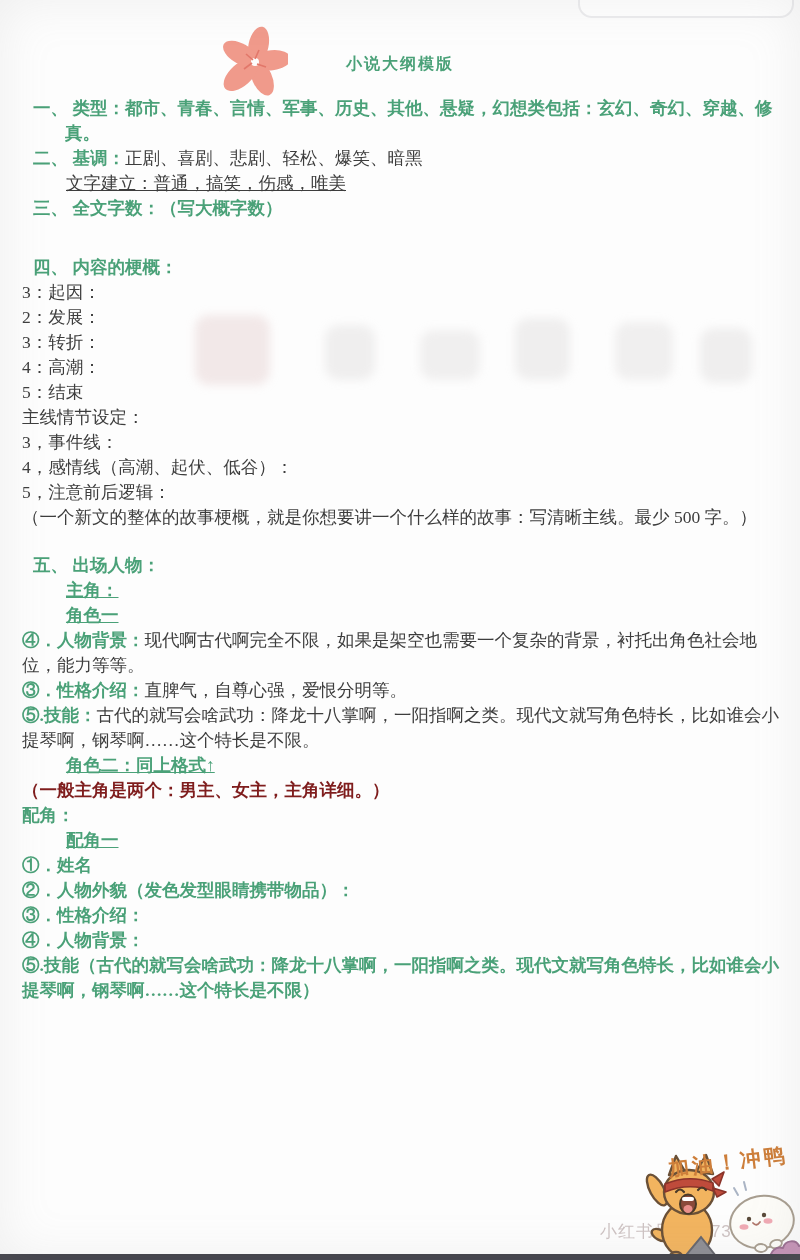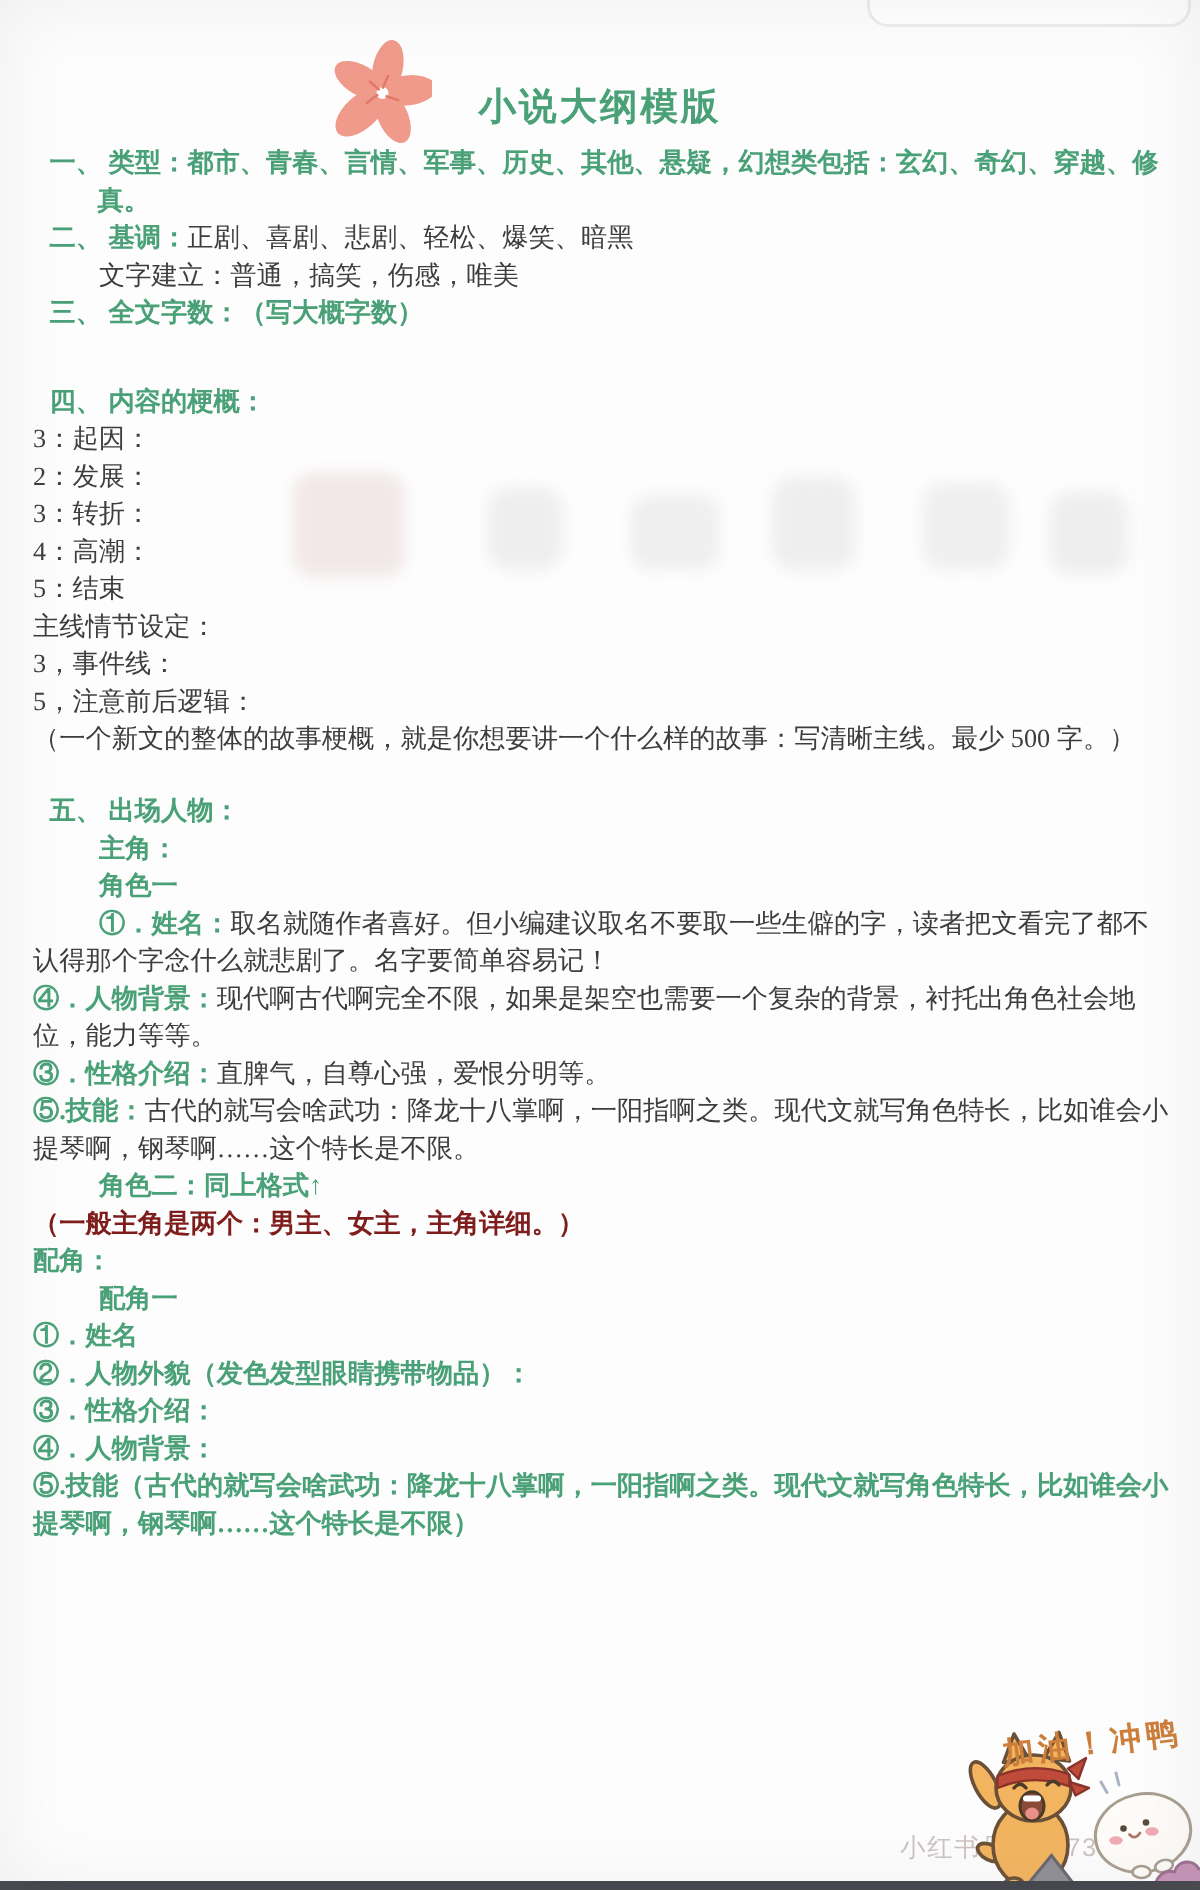--- a/index.html
+++ b/index.html
@@ -7,32 +7,32 @@
     width:800px;height:1260px;position:relative;overflow:hidden;
     background:#fdfdfd;
     font-family:"Liberation Serif","DejaVu Serif",serif;
   }
   .page{position:absolute;inset:0;box-shadow:inset 0 0 50px rgba(150,150,150,.14);pointer-events:none;z-index:50;}
   
   .top-box{position:absolute;left:578px;top:-20px;width:212px;height:34px;
     border:2px solid #ececee;border-radius:14px;background:#ffffff;}
   
   .doc-title{position:absolute;left:0;right:0;top:54px;text-align:center;
-    font-size:25px;font-weight:bold;color:#4aa178;letter-spacing:2px;}
+    font-size:16px;font-weight:bold;color:#4aa178;letter-spacing:2px;}
   .flower{position:absolute;left:222px;top:20px;}
   
   .content{position:absolute;left:0;top:96px;width:800px;box-sizing:border-box;
     padding:0 20px 0 22px;font-size:17.5px;line-height:25px;color:#3d3d3d;
     word-break:break-all;overflow-wrap:anywhere;}
   .content p{margin:0;}
   .green{color:#4aa178;font-weight:bold;}
   .red{color:#7f1d1d;font-weight:bold;}
   .hnum{padding-left:11px;}
   .p-type{padding-left:43px;text-indent:-32px;}
-  .ind{padding-left:44px;}
+  .ind{padding-left:44px;text-decoration:underline;}
   .first-ind{text-indent:44px;}
   .gap1{height:34px;}
   .gap2{height:23px;}
   
   .wm-center{position:absolute;left:150px;top:300px;width:620px;height:95px;z-index:1;}
   .wm-blob{position:absolute;border-radius:14px;filter:blur(5px);}
   
   .wm-id{position:absolute;left:600px;top:1220px;z-index:2;
     font-size:17px;color:rgba(198,184,184,.85);letter-spacing:1px;
     font-family:"Liberation Sans","DejaVu Sans",sans-serif;}
@@ -93,30 +93,30 @@
   <div class="gap1"></div>
 
   <p class="hnum green">四、 内容的梗概：</p>
   <p>3：起因：</p>
   <p>2：发展：</p>
   <p>3：转折：</p>
   <p>4：高潮：</p>
   <p>5：结束</p>
   <p>主线情节设定：</p>
   <p>3，事件线：</p>
+  <p>4，感情线（高潮、起伏、低谷）：</p>
   <p>5，注意前后逻辑：</p>
   <p>（一个新文的整体的故事梗概，就是你想要讲一个什么样的故事：写清晰主线。最少 500 字。）</p>
 
   <div class="gap2"></div>
 
   <p class="hnum green">五、 出场人物：</p>
   <p class="ind green">主角：</p>
   <p class="ind green">角色一</p>
 
-  <p class="first-ind"><span class="green">①．姓名：</span><span>取名就随作者喜好。但小编建议取名不要取一些生僻的字，读者把文看完了都不认得那个字念什么就悲剧了。名字要简单容易记！</span></p>
   <p><span class="green">④．人物背景：</span><span>现代啊古代啊完全不限，如果是架空也需要一个复杂的背景，衬托出角色社会地位，能力等等。</span></p>
   <p><span class="green">③．性格介绍：</span><span>直脾气，自尊心强，爱恨分明等。</span></p>
   <p><span class="green">⑤.技能：</span><span>古代的就写会啥武功：降龙十八掌啊，一阳指啊之类。现代文就写角色特长，比如谁会小提琴啊，钢琴啊……这个特长是不限。</span></p>
 
   <p class="ind green">角色二：同上格式↑</p>
   <p class="red">（一般主角是两个：男主、女主，主角详细。）</p>
   <p class="green">配角：</p>
   <p class="ind green">配角一</p>
   <p class="green">①．姓名</p>
   <p class="green">②．人物外貌（发色发型眼睛携带物品）：</p>

